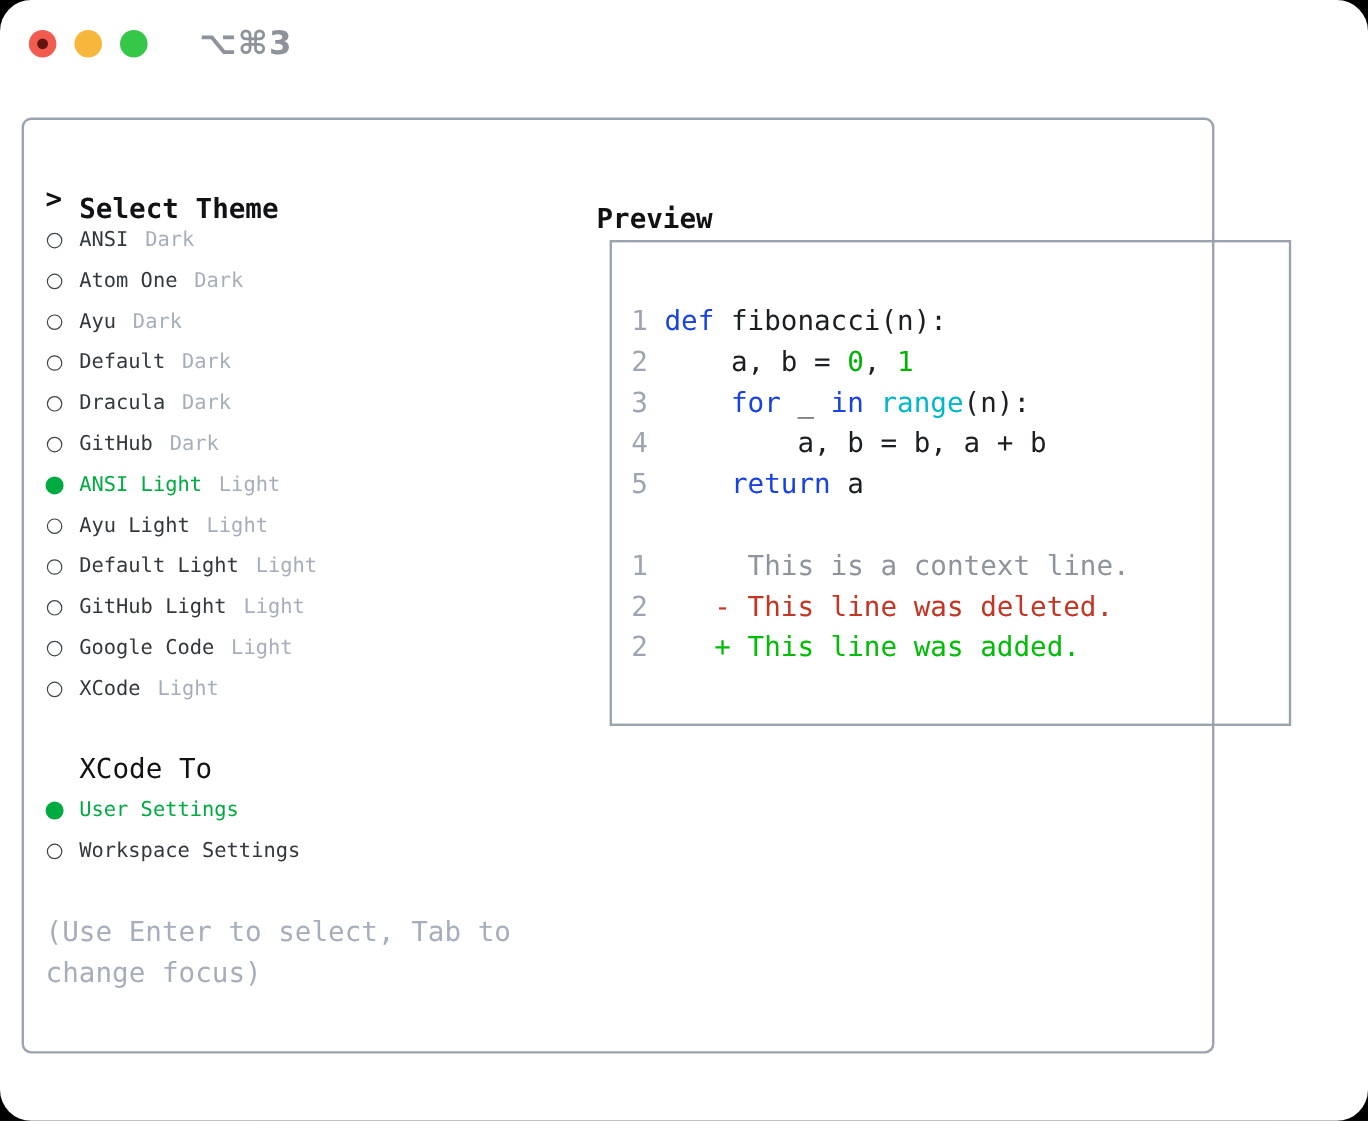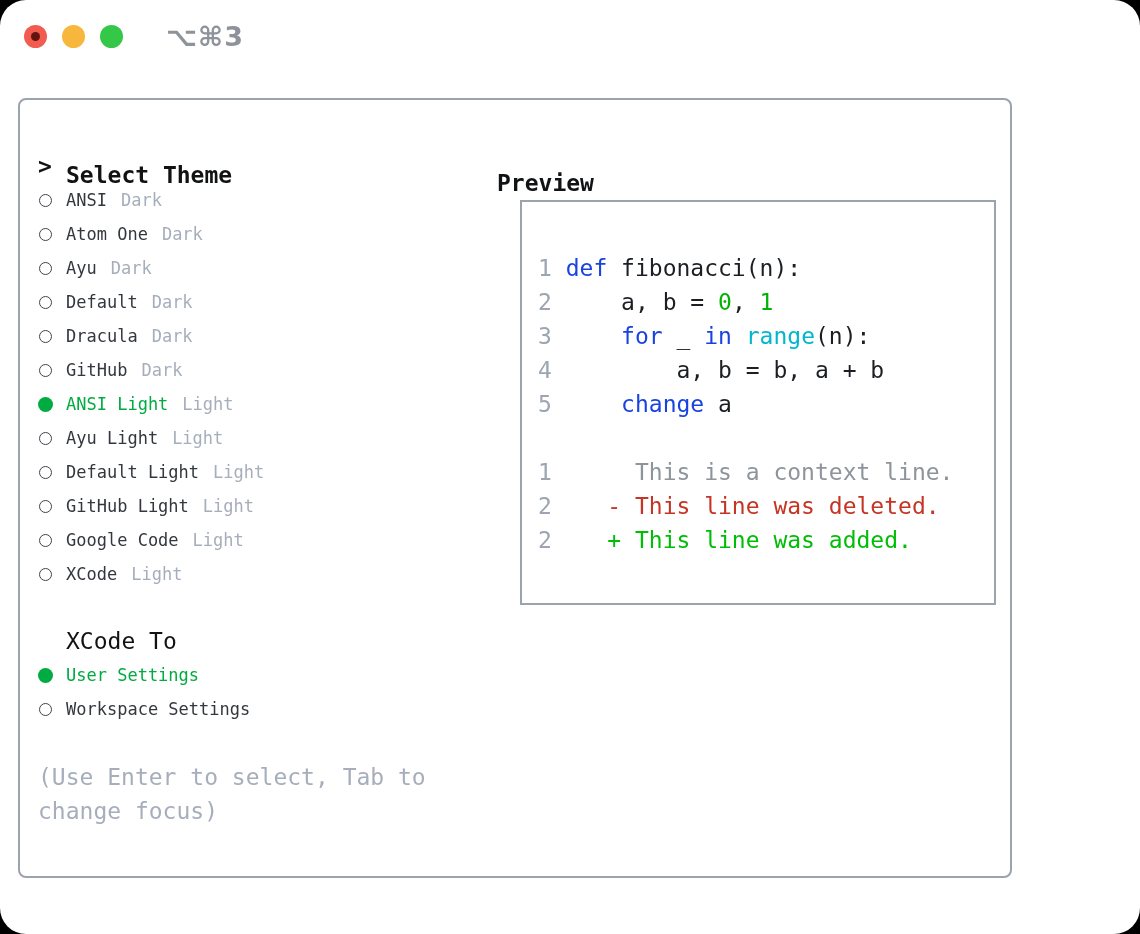--- a/index.html
+++ b/index.html
@@ -63,24 +63,23 @@
   
   .footer-hint {
     position: absolute; left: 18px; top: 660px; width: 430px;
     color: var(--muted); font-size: 23px; line-height: 34px;
     white-space: normal; word-break: normal;
   }
   
   .preview-header { position: absolute; left: 477px; top: 49px; }
   .preview-box {
     position: absolute; left: 488px; top: 100px;
-    width: 476px; height: 405px;
+    width: 568px; height: 405px;
     border: 2px solid var(--border); box-sizing: border-box;
     overflow: hidden;
-    margin-left: 12px;
   }
   .code { padding: 49px 0 0 16px; }
   .code-line { height: 34px; font-size: 23px; line-height: 34px; white-space: pre; }
   .tok-lnum  { color: var(--line_number); }
   .tok-plain { color: var(--code_text); }
   .tok-kw    { color: var(--keyword_blue); }
   .tok-num   { color: var(--number_green); }
   .tok-fn    { color: var(--builtin_cyan); }
   .tok-ctx   { color: var(--context_gray); }
   .tok-del   { color: var(--deleted_red); }
@@ -206,21 +205,21 @@
 
     <div class="preview-header header-label mono">Preview</div>
 
     <div class="preview-box">
       <div class="code">
 
       <div class="code-line"><span class="tok-lnum">1 </span><span class="tok-kw">def</span><span class="tok-plain"> fibonacci(n):</span></div>
           <div class="code-line"><span class="tok-lnum">2 </span><span class="tok-plain">    a, b = </span><span class="tok-num">0</span><span class="tok-plain">, </span><span class="tok-num">1</span></div>
           <div class="code-line"><span class="tok-lnum">3 </span><span class="tok-plain">    </span><span class="tok-kw">for</span><span class="tok-plain"> _ </span><span class="tok-kw">in</span><span class="tok-plain"> </span><span class="tok-fn">range</span><span class="tok-plain">(n):</span></div>
           <div class="code-line"><span class="tok-lnum">4 </span><span class="tok-plain">        a, b = b, a + b</span></div>
-          <div class="code-line"><span class="tok-lnum">5 </span><span class="tok-plain">    </span><span class="tok-kw">change</span><span class="tok-plain"> a</span></div>
+          <div class="code-line"><span class="tok-lnum">5 </span><span class="tok-plain">    </span><span class="tok-kw">return</span><span class="tok-plain"> a</span></div>
           <div class="code-line"></div>
           <div class="code-line"><span class="tok-lnum">1 </span><span class="tok-ctx">     This is a context line.</span></div>
           <div class="code-line"><span class="tok-lnum">2 </span><span class="tok-del">   - This line was deleted.</span></div>
           <div class="code-line"><span class="tok-lnum">2 </span><span class="tok-add">   + This line was added.</span></div>
         </div>
     </div>
 
   </div>
 </div>
 

